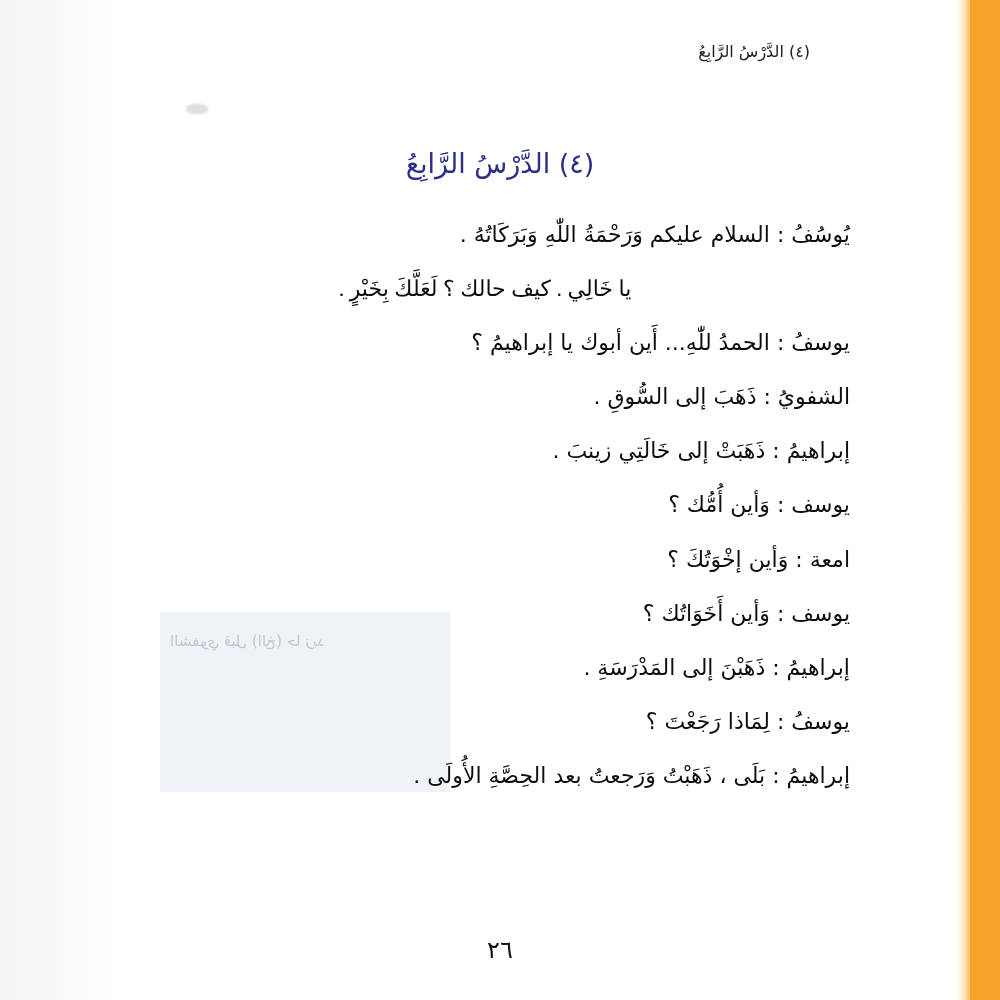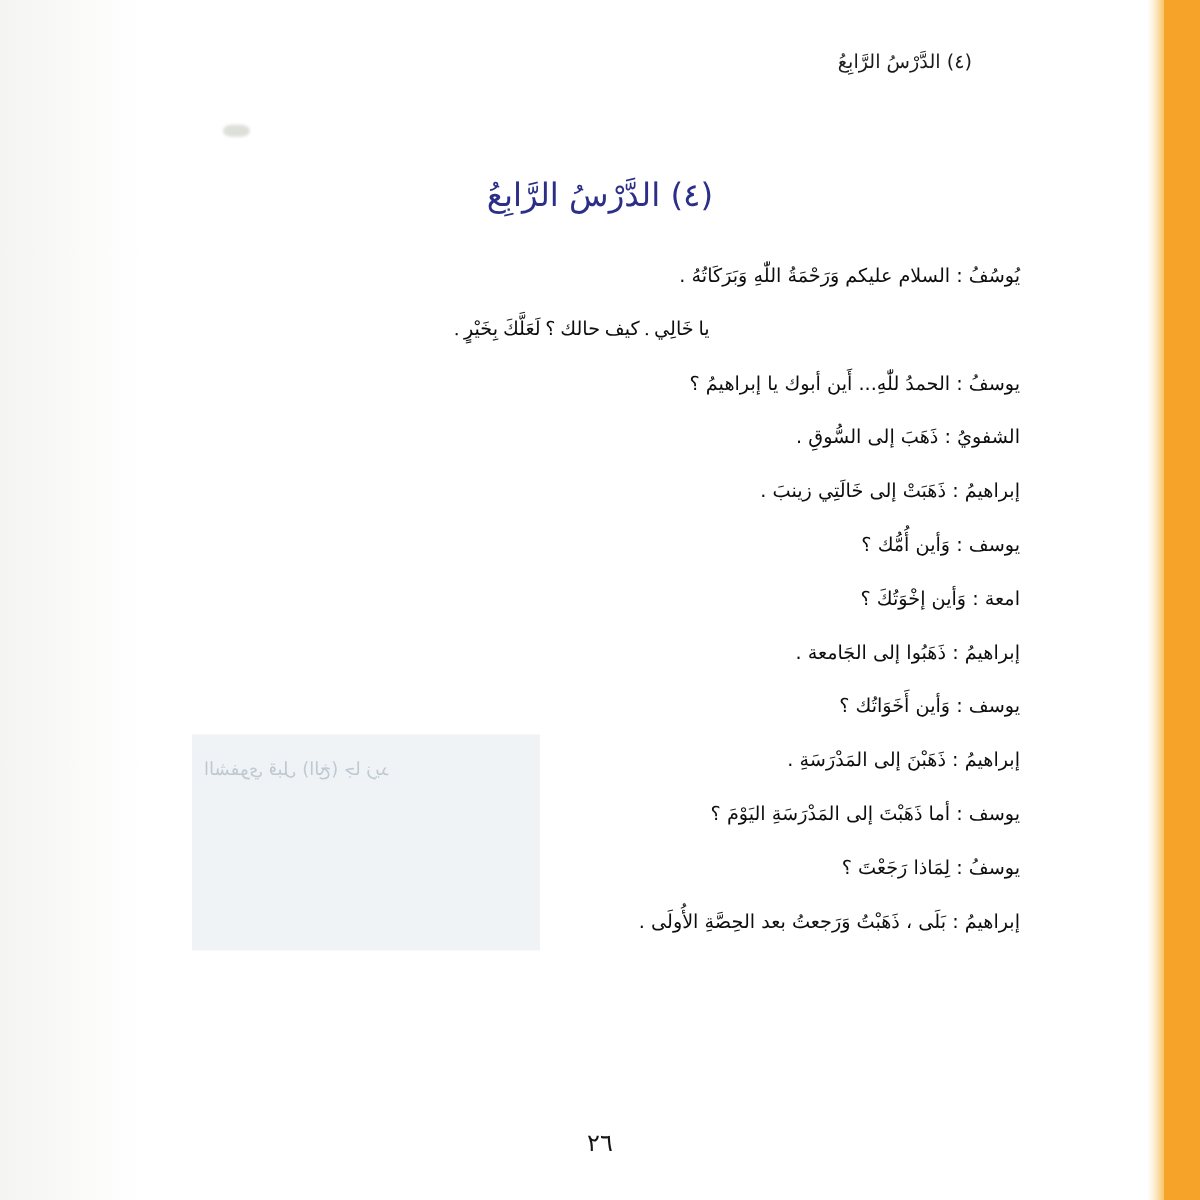--- a/index.html
+++ b/index.html
@@ -101,40 +101,40 @@
   
   .dialogue {
     position: absolute;
     top: 218px;
     left: 120px;
     right: 150px;
     direction: rtl;
     text-align: right;
   }
   .line {
-    font-size: 16px;
+    font-size: 22px;
     color: #0e0e0e;
     line-height: 1.55;
     margin-bottom: 20px;
     white-space: normal;
   }
   .line .cont {
     display: block;
     text-align: center;
     font-family: Liberation Serif, serif;
   }
 
   
   .page-number {
     position: absolute;
     bottom: 36px;
     left: 0;
     right: 0;
     text-align: center;
-    font-size: 20px;
+    font-size: 24px;
     color: #141414;
   }
 </style>
 </head>
 <body>
 
 <div class="page">
 
   <div class="paper-tint-left"></div>
   <div class="smudge"></div>
@@ -171,35 +171,29 @@
     </div>
 
     <div class="line">
       <span>يوسف : وَأين أُمُّك ؟</span>
     </div>
 
     <div class="line">
       <span>امعة : وَأين إخْوَتُكَ ؟</span>
     </div>
 
-    <div class="line">
-      <span>إبراهيمُ : ذَهَبُوا إلى الجَامعة .</span>
-    </div>
 
     <div class="line">
       <span>يوسف : وَأين أَخَوَاتُك ؟</span>
     </div>
 
     <div class="line">
       <span>إبراهيمُ : ذَهَبْنَ إلى المَدْرَسَةِ .</span>
     </div>
 
-    <div class="line">
-      <span>يوسف : أما ذَهَبْتَ إلى المَدْرَسَةِ اليَوْمَ ؟</span>
-    </div>
 
     <div class="line">
       <span>يوسفُ : لِمَاذا رَجَعْتَ ؟</span>
     </div>
 
     <div class="line">
       <span>إبراهيمُ : بَلَى ، ذَهَبْتُ وَرَجعتُ بعد الحِصَّةِ الأُولَى .</span>
     </div>
 
   </div>

